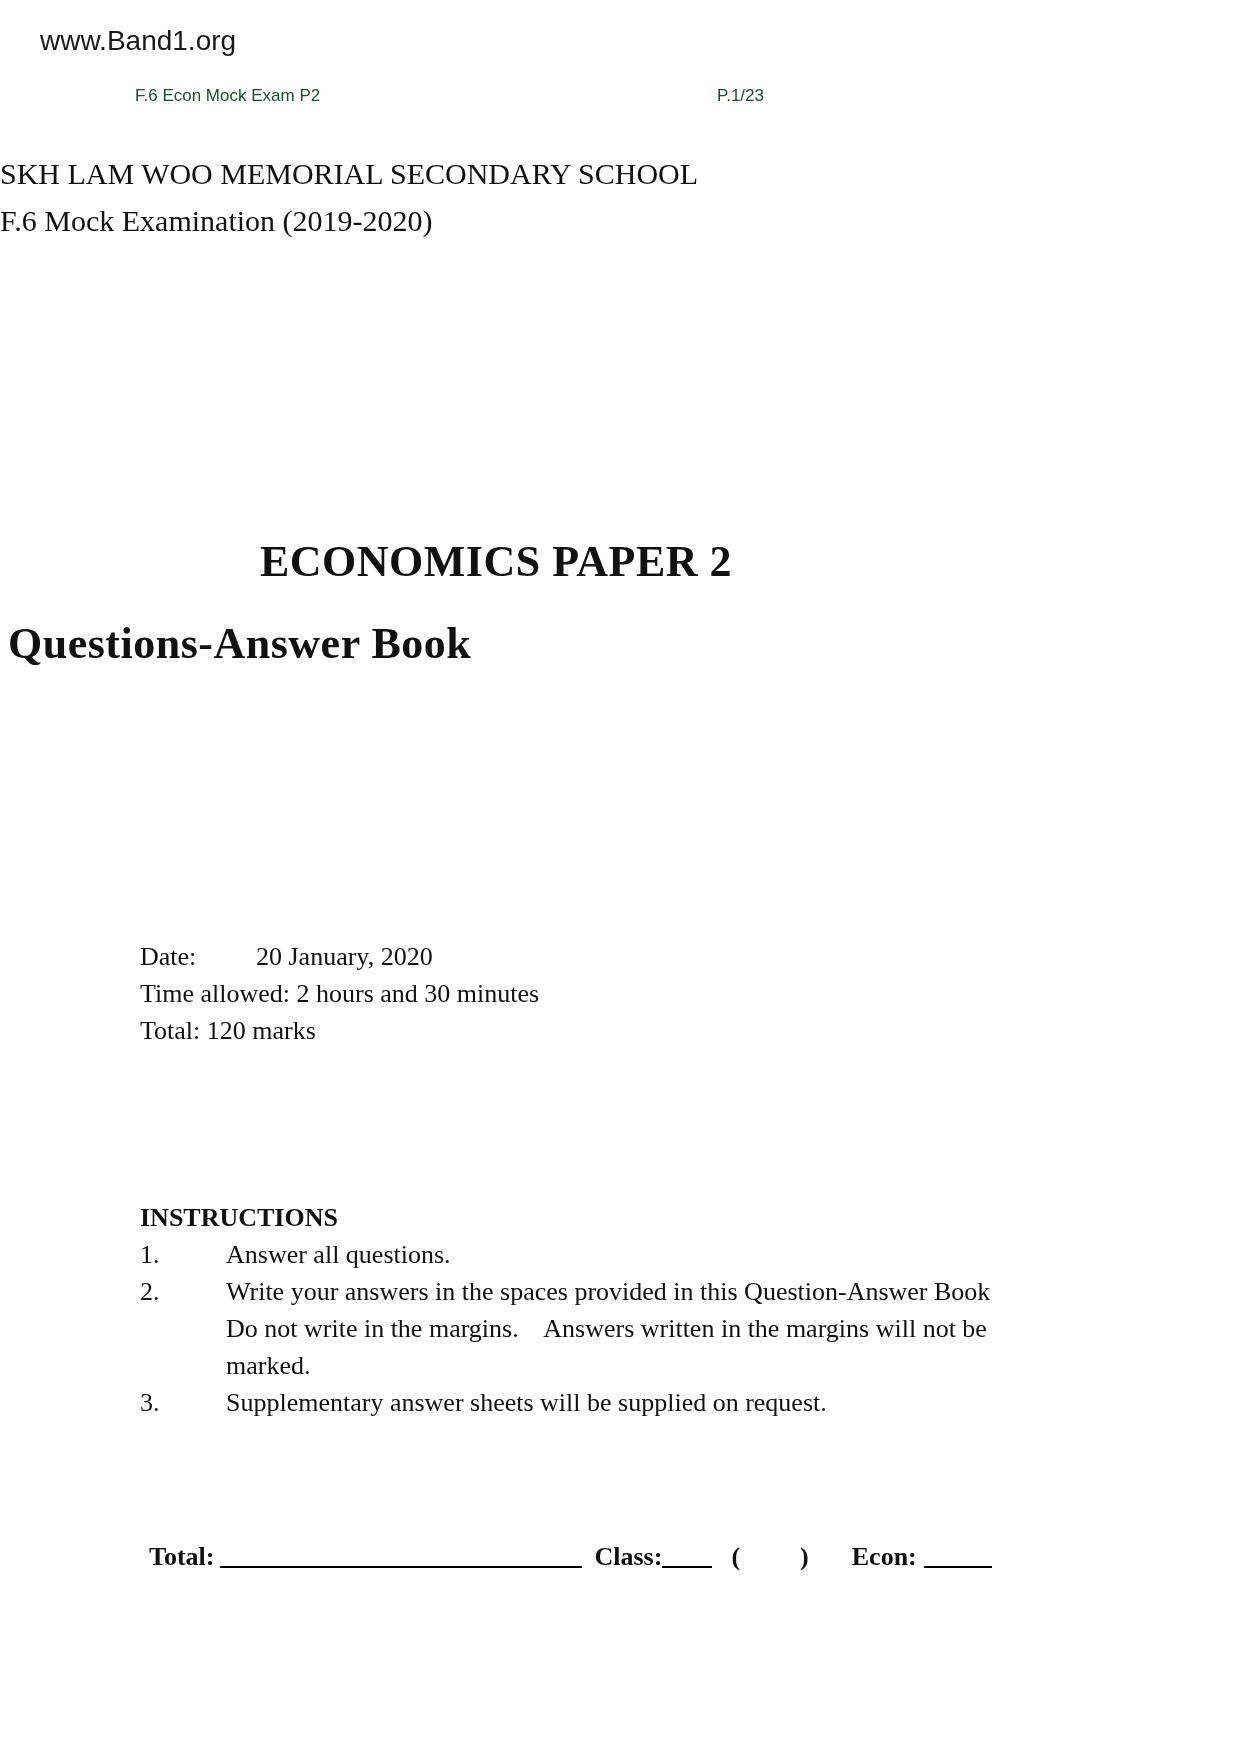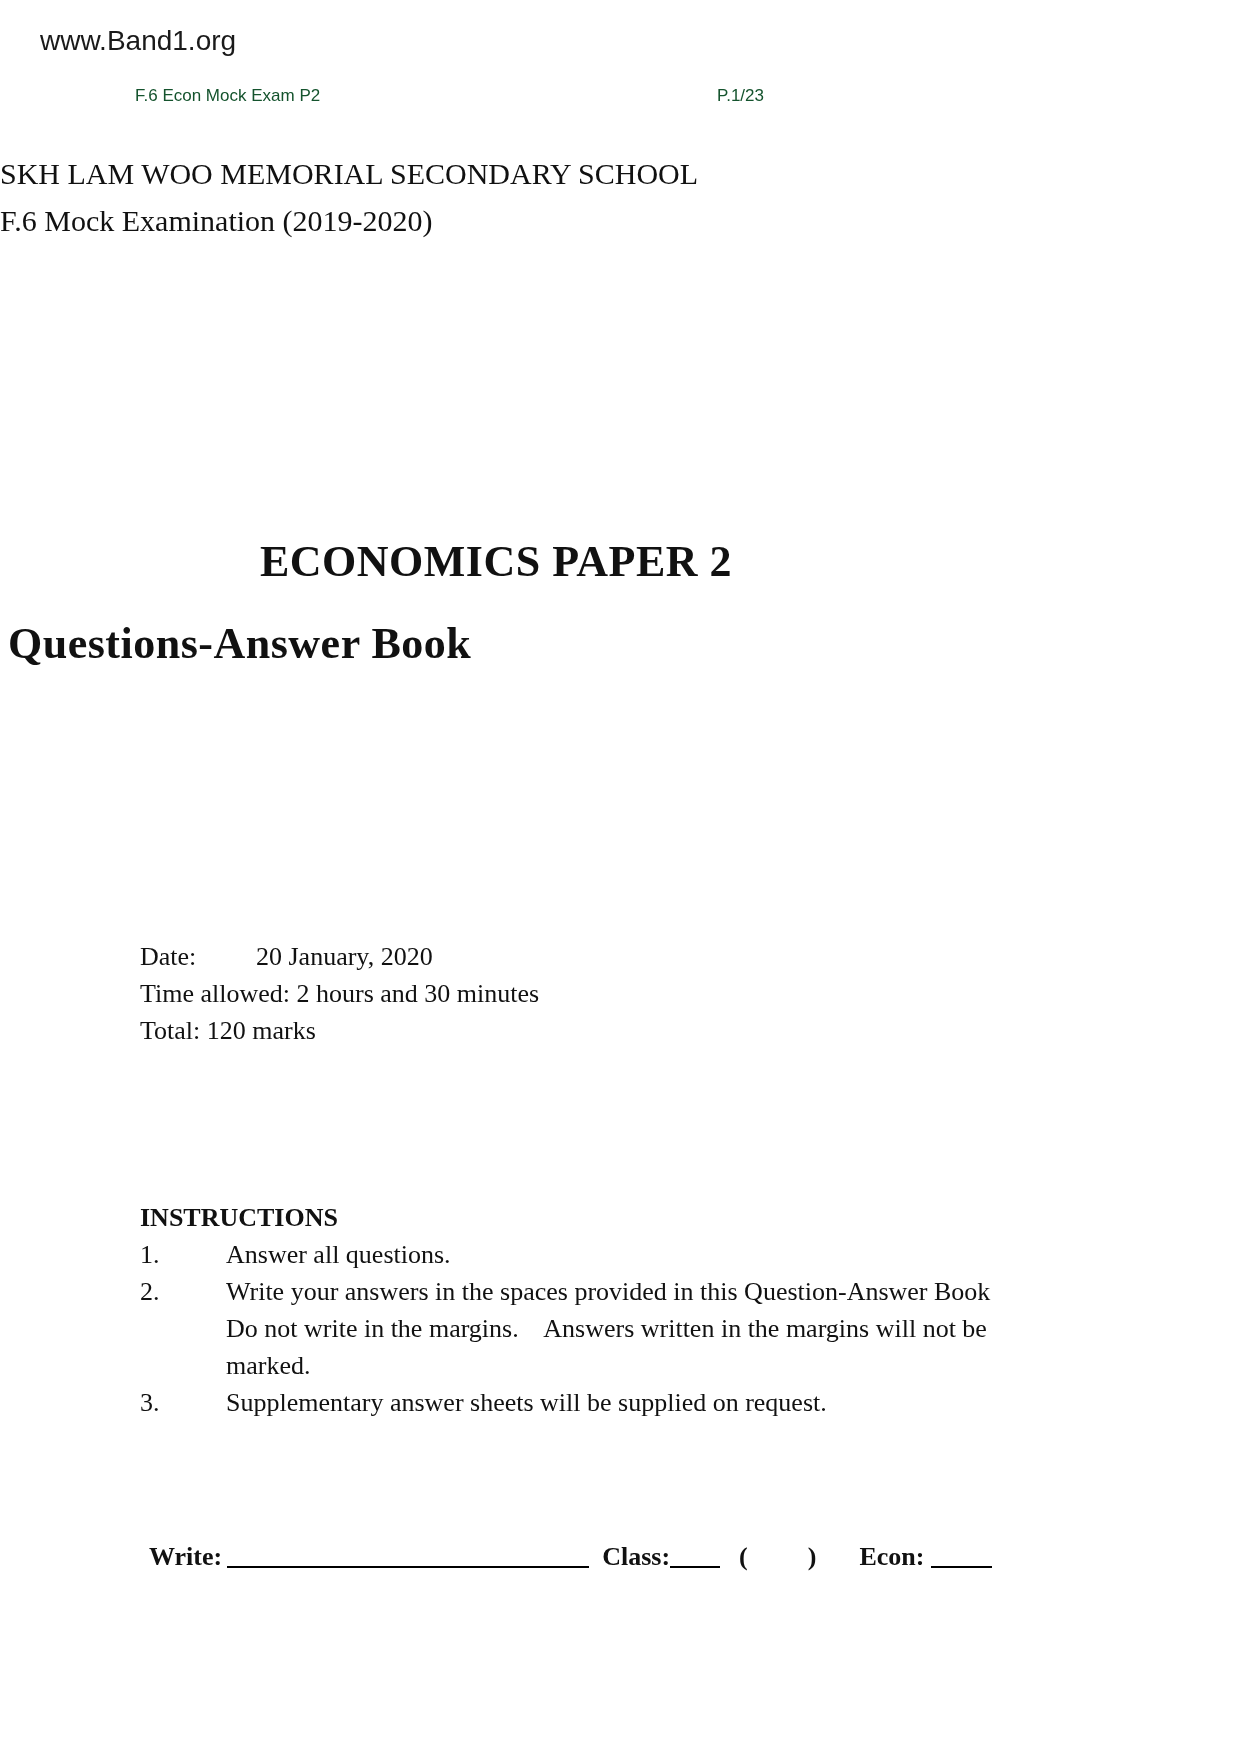--- a/index.html
+++ b/index.html
@@ -174,16 +174,16 @@
 Do not write in the margins.    Answers written in the margins will not be
 marked.</span>
     </div>
     <div class="instruction-item">
       <span class="instruction-num">3.</span>
       <span class="instruction-text">Supplementary answer sheets will be supplied on request.</span>
     </div>
   </div>
 
   <div class="footer-fields">
-    <span>Write:</span><span class="blank blank-name"></span><span>Class:</span><span class="blank blank-class"></span><span>(</span><span class="paren-gap"></span><span>)</span><span class="marks-gap"></span><span>Econ:</span><span class="blank blank-marks"></span>
+    <span>Total:</span><span class="blank blank-name"></span><span>Class:</span><span class="blank blank-class"></span><span>(</span><span class="paren-gap"></span><span>)</span><span class="marks-gap"></span><span>Econ:</span><span class="blank blank-marks"></span>
   </div>
 
 </div>
 
 </body></html>

